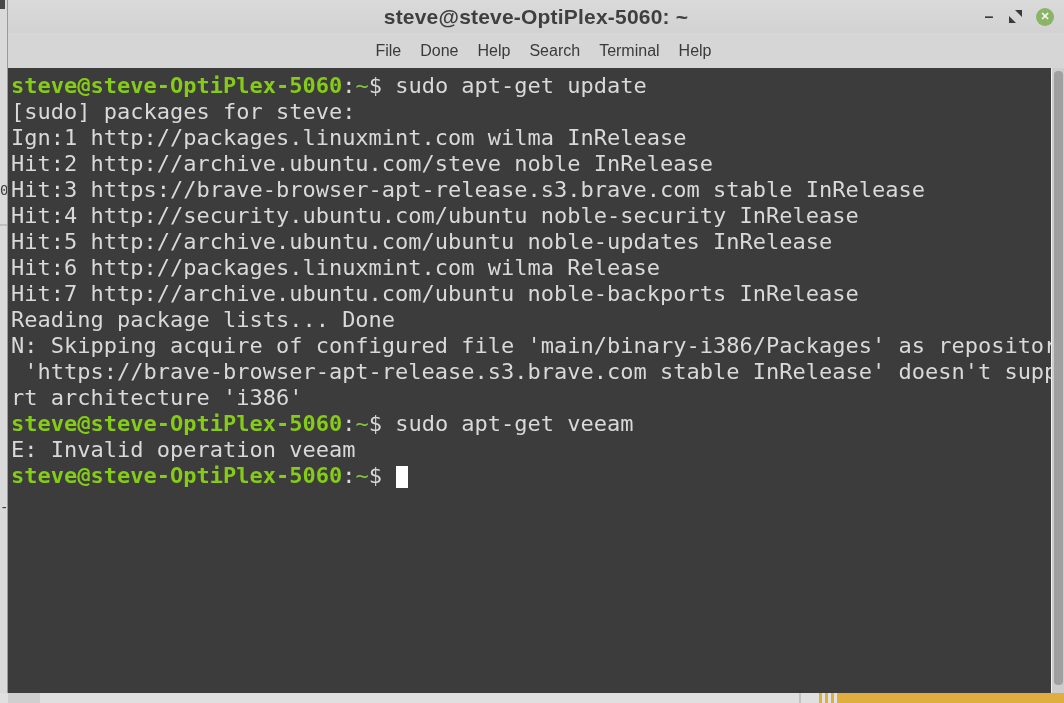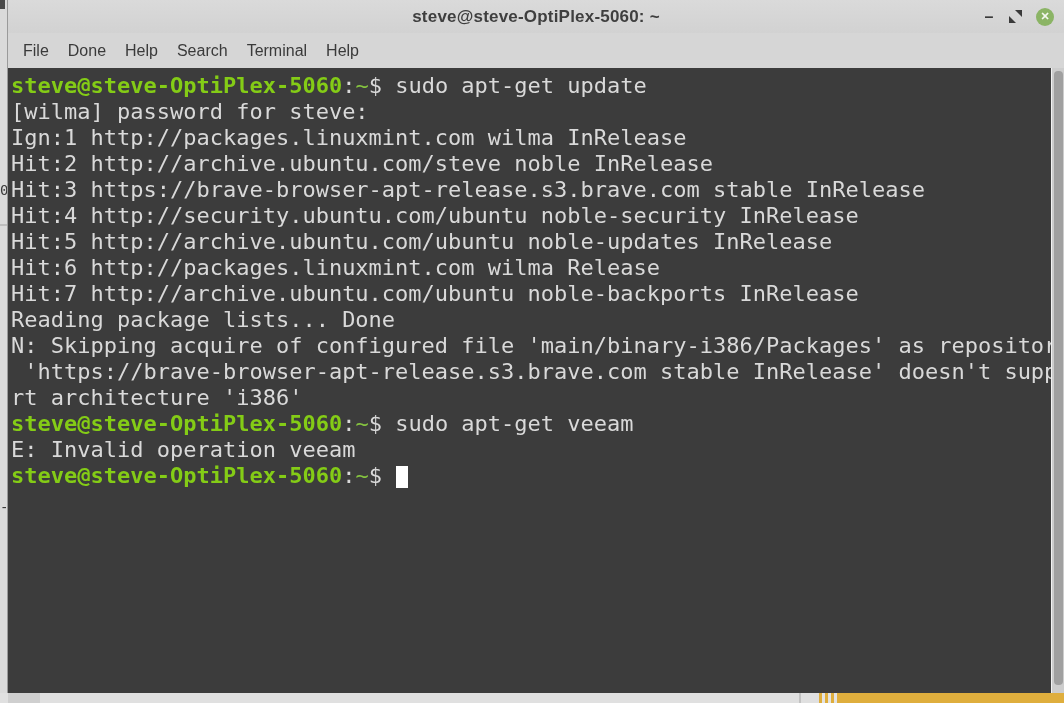--- a/index.html
+++ b/index.html
@@ -21,37 +21,37 @@
   .bottom-strip .stripes { position:absolute; left:819px; top:0; width:20px; height:10px;
                            background:repeating-linear-gradient(90deg,#dfae3d 0 3px,#e3e3e3 3px 6px); }
   .bottom-strip .yellow-bar { position:absolute; left:839px; top:0; width:225px; height:10px; background:#dfae3d; }
 
   
   .window { position:absolute; left:7px; top:0; width:1057px; height:693px;
             border-left:1px solid #9a9a9a; background:#3c3c3c; }
 
   .titlebar { position:relative; height:33px; background:linear-gradient(#dadada,#d2d2d2);
               display:flex; align-items:center; justify-content:center; }
-  .title { font-size:17px; font-weight:600; color:#3f3f3f; letter-spacing:0.2px; }
+  .title { font-size:21px; font-weight:600; color:#3f3f3f; letter-spacing:0.2px; }
 
   .win-controls { position:absolute; right:10px; top:0; height:33px;
                   display:flex; align-items:center; gap:14px; }
   .btn-min { width:12px; height:22px; display:flex; align-items:center; justify-content:center;
              color:#3a3a3a; font-size:16px; font-weight:bold; cursor:default; }
   .btn-restore { position:relative; width:13px; height:13px; }
   .btn-restore .tri-ne { position:absolute; top:0; right:0; width:0; height:0;
                          border-left:7px solid transparent; border-top:7px solid #3a3a3a; }
   .btn-restore .tri-sw { position:absolute; bottom:0; left:0; width:0; height:0;
                          border-right:7px solid transparent; border-bottom:7px solid #3a3a3a; }
   .btn-close { width:18px; height:18px; border-radius:50%; background:#8bb465;
                display:flex; align-items:center; justify-content:center;
                color:#f4f7ef; font-size:11px; font-weight:bold; line-height:1; }
 
   .menubar { height:35px; background:#d6d6d6; display:flex; align-items:center;
-             padding-left:15px; gap:19px; }
+             padding-left:15px; gap:19px;justify-content:center; }
   .menu-item { font-size:16px; color:#3a3a3a; }
 
   .term { position:absolute; left:0; top:68px; right:13px; bottom:0;
           background:#3c3c3c; overflow:hidden; padding:5px 0 0 3px; }
   .term-line { white-space:pre; font-family:"DejaVu Sans Mono", monospace;
                font-size:22px; line-height:26px; height:26px; color:#d9d9d9; }
   .seg-green-bold { color:#84cc16; font-weight:bold; }
   .seg-green { color:#86c540; }
   .cursor { display:inline-block; width:12px; height:22px; background:#ffffff;
             vertical-align:text-bottom; margin-left:1px; }
@@ -96,21 +96,21 @@
     <span class="menu-item">File</span>
     <span class="menu-item">Done</span>
     <span class="menu-item">Help</span>
     <span class="menu-item">Search</span>
     <span class="menu-item">Terminal</span>
     <span class="menu-item">Help</span>
   </div>
 
   <div class="term" id="term">
       <div class="term-line"><span class="seg-green-bold">steve@steve-OptiPlex-5060</span><span>:</span><span class="seg-green">~</span><span>$ </span><span>sudo apt-get update</span></div>
-      <div class="term-line"><span>[wilma] password for steve:</span></div>
+      <div class="term-line"><span>[sudo] packages for steve:</span></div>
       <div class="term-line"><span>Ign:1 http://packages.linuxmint.com wilma InRelease</span></div>
       <div class="term-line"><span>Hit:2 http://archive.ubuntu.com/steve noble InRelease</span></div>
       <div class="term-line"><span>Hit:3 https://brave-browser-apt-release.s3.brave.com stable InRelease</span></div>
       <div class="term-line"><span>Hit:4 http://security.ubuntu.com/ubuntu noble-security InRelease</span></div>
       <div class="term-line"><span>Hit:5 http://archive.ubuntu.com/ubuntu noble-updates InRelease</span></div>
       <div class="term-line"><span>Hit:6 http://packages.linuxmint.com wilma Release</span></div>
       <div class="term-line"><span>Hit:7 http://archive.ubuntu.com/ubuntu noble-backports InRelease</span></div>
       <div class="term-line"><span>Reading package lists... Done</span></div>
       <div class="term-line"><span>N: Skipping acquire of configured file 'main/binary-i386/Packages' as repository</span></div>
       <div class="term-line"><span> 'https://brave-browser-apt-release.s3.brave.com stable InRelease' doesn't suppo</span></div>

